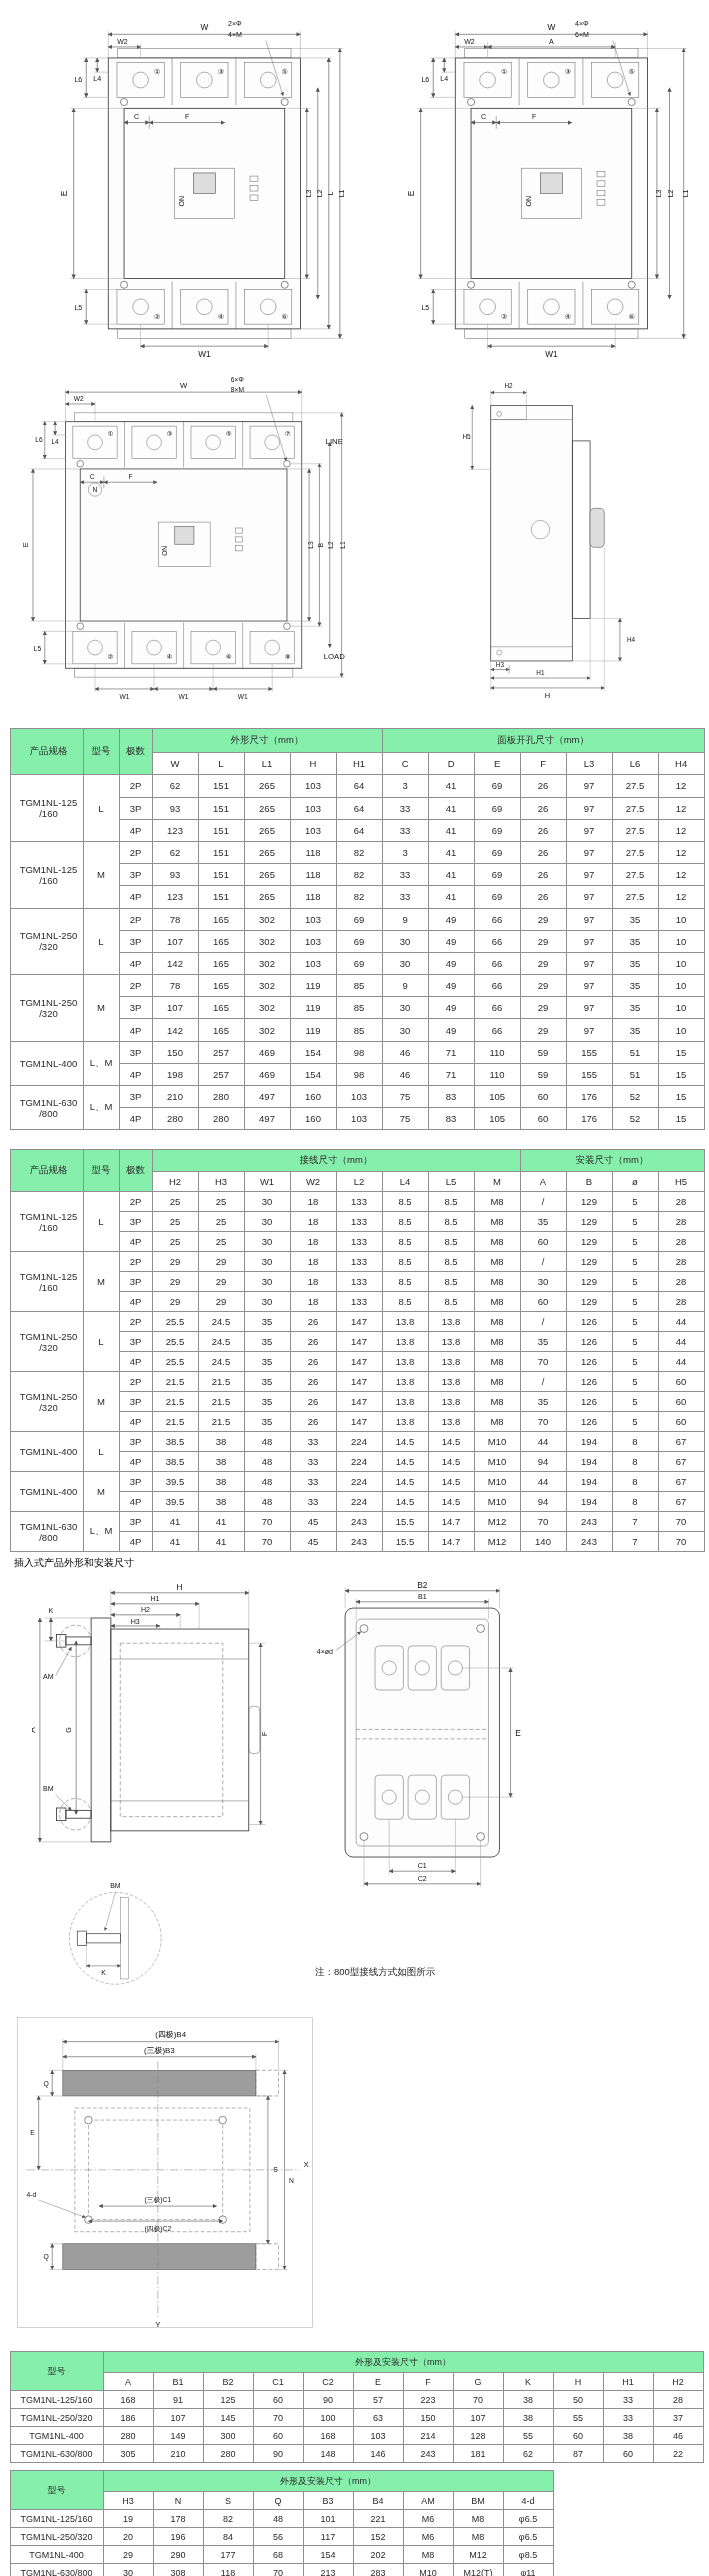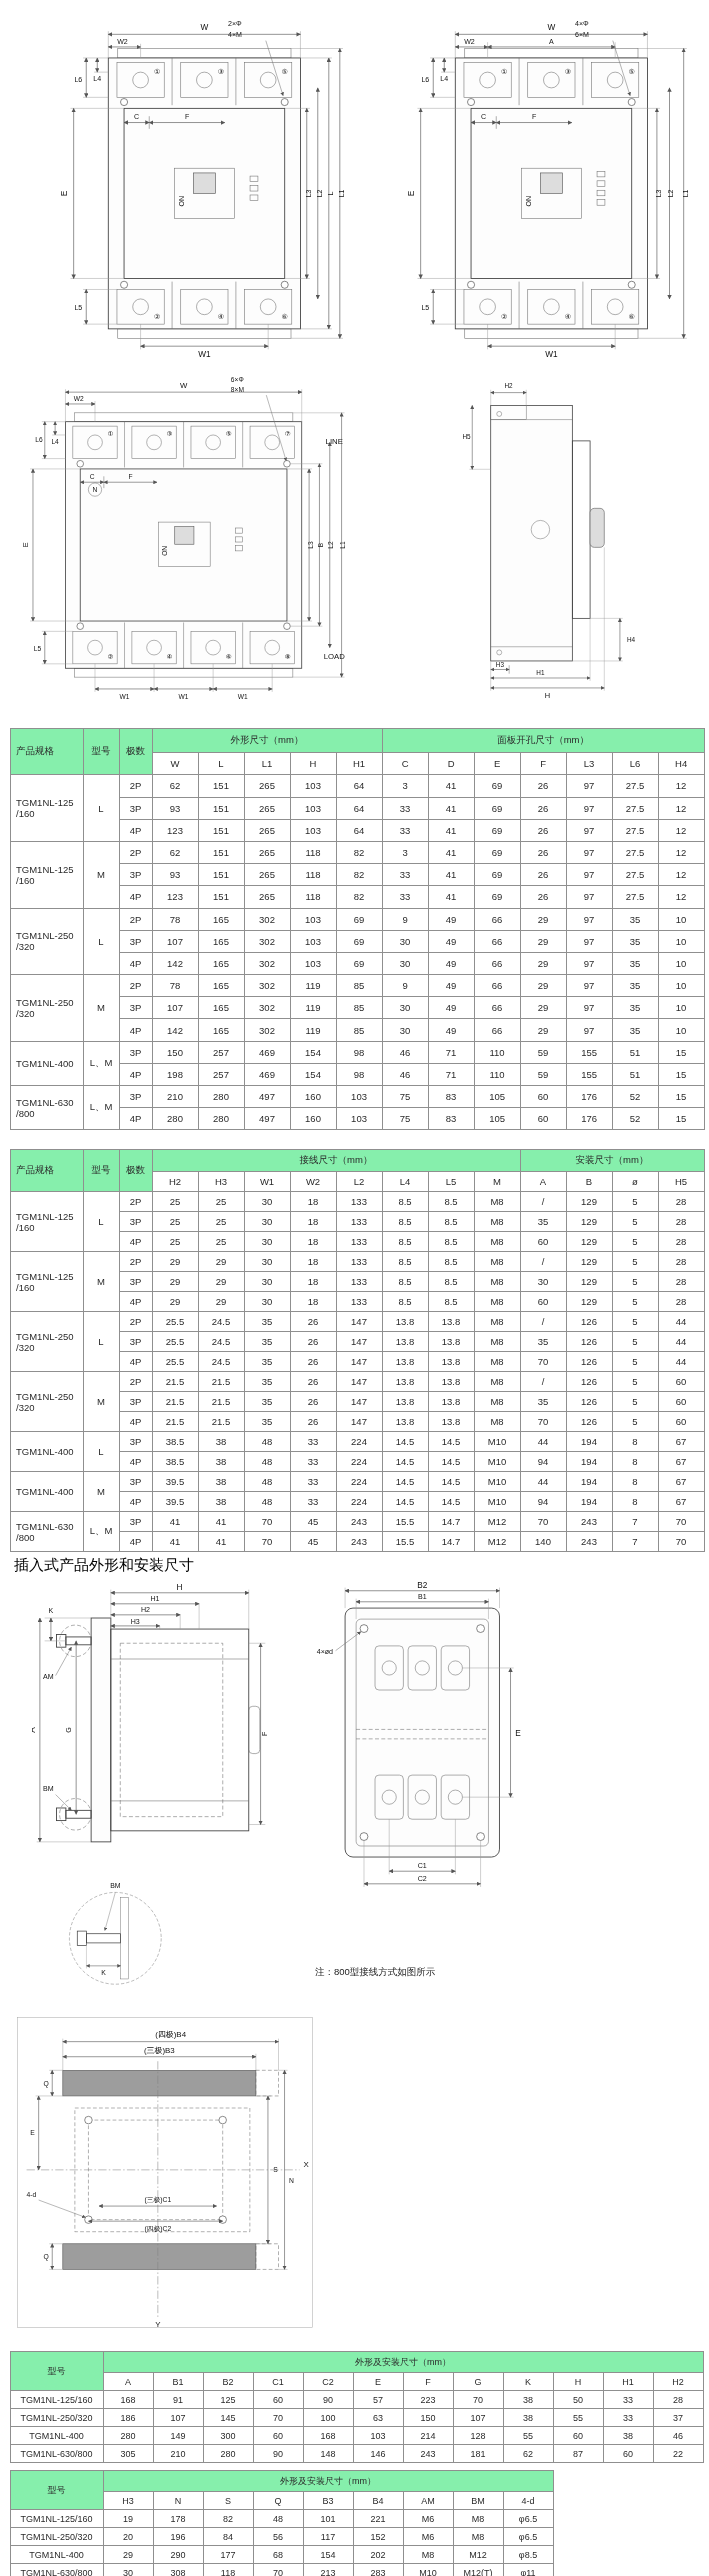--- a/index.html
+++ b/index.html
@@ -6,22 +6,22 @@
 body{margin:0;background:#ddd}
 .page{position:relative;width:709px;height:2576px;background:#fff;font-family:"Liberation Sans","DejaVu Sans",sans-serif;color:#222;overflow:hidden;margin:0 auto}
 .abs{position:absolute}
 table{border-collapse:collapse;table-layout:fixed}
 th,td{border:0.8px solid #8f8f8f;text-align:center;font-weight:normal;color:#2a2a2a;overflow:hidden}
 .t1 th,.t1 td{font-size:9.5px;padding:5.1px 1.6px}
 .t2 th,.t2 td{font-size:9.5px;padding:4px 1.6px}
 .t3 th,.t3 td,.t4 th,.t4 td{font-size:9px;padding:3.5px 1.6px}
 thead tr:first-child th{background:#86efac}
 thead tr:nth-child(2) th{background:#fff}
-td.left,th.left{text-align:left;padding-left:5.5px;white-space:pre-line}
-.sec-title{font-size:15px;color:#000}
+td.left,th.left{text-align:center;padding-left:5.5px;white-space:pre-line}
+.sec-title{font-size:10px;color:#000}
 .note{font-size:9.5px;color:#222}
 svg text{font-family:"Liberation Sans","DejaVu Sans",sans-serif}
 .lbl{font-size:10.5px;fill:#111}
 .sm{font-size:9px;fill:#111}
 .ln{fill:none;stroke:#3f3f3f;stroke-width:1.1}
 .fc{fill:#fdfdfd;stroke:#3f3f3f;stroke-width:1.1}
 .tn{fill:none;stroke:#6b6b6b;stroke-width:.7}
 .hnd{fill:#ddd;stroke:#555;stroke-width:.8}
 .hole{fill:#fff;stroke:#555;stroke-width:.9}
 .gray{fill:#9d9d9d;stroke:#555;stroke-width:.8}

